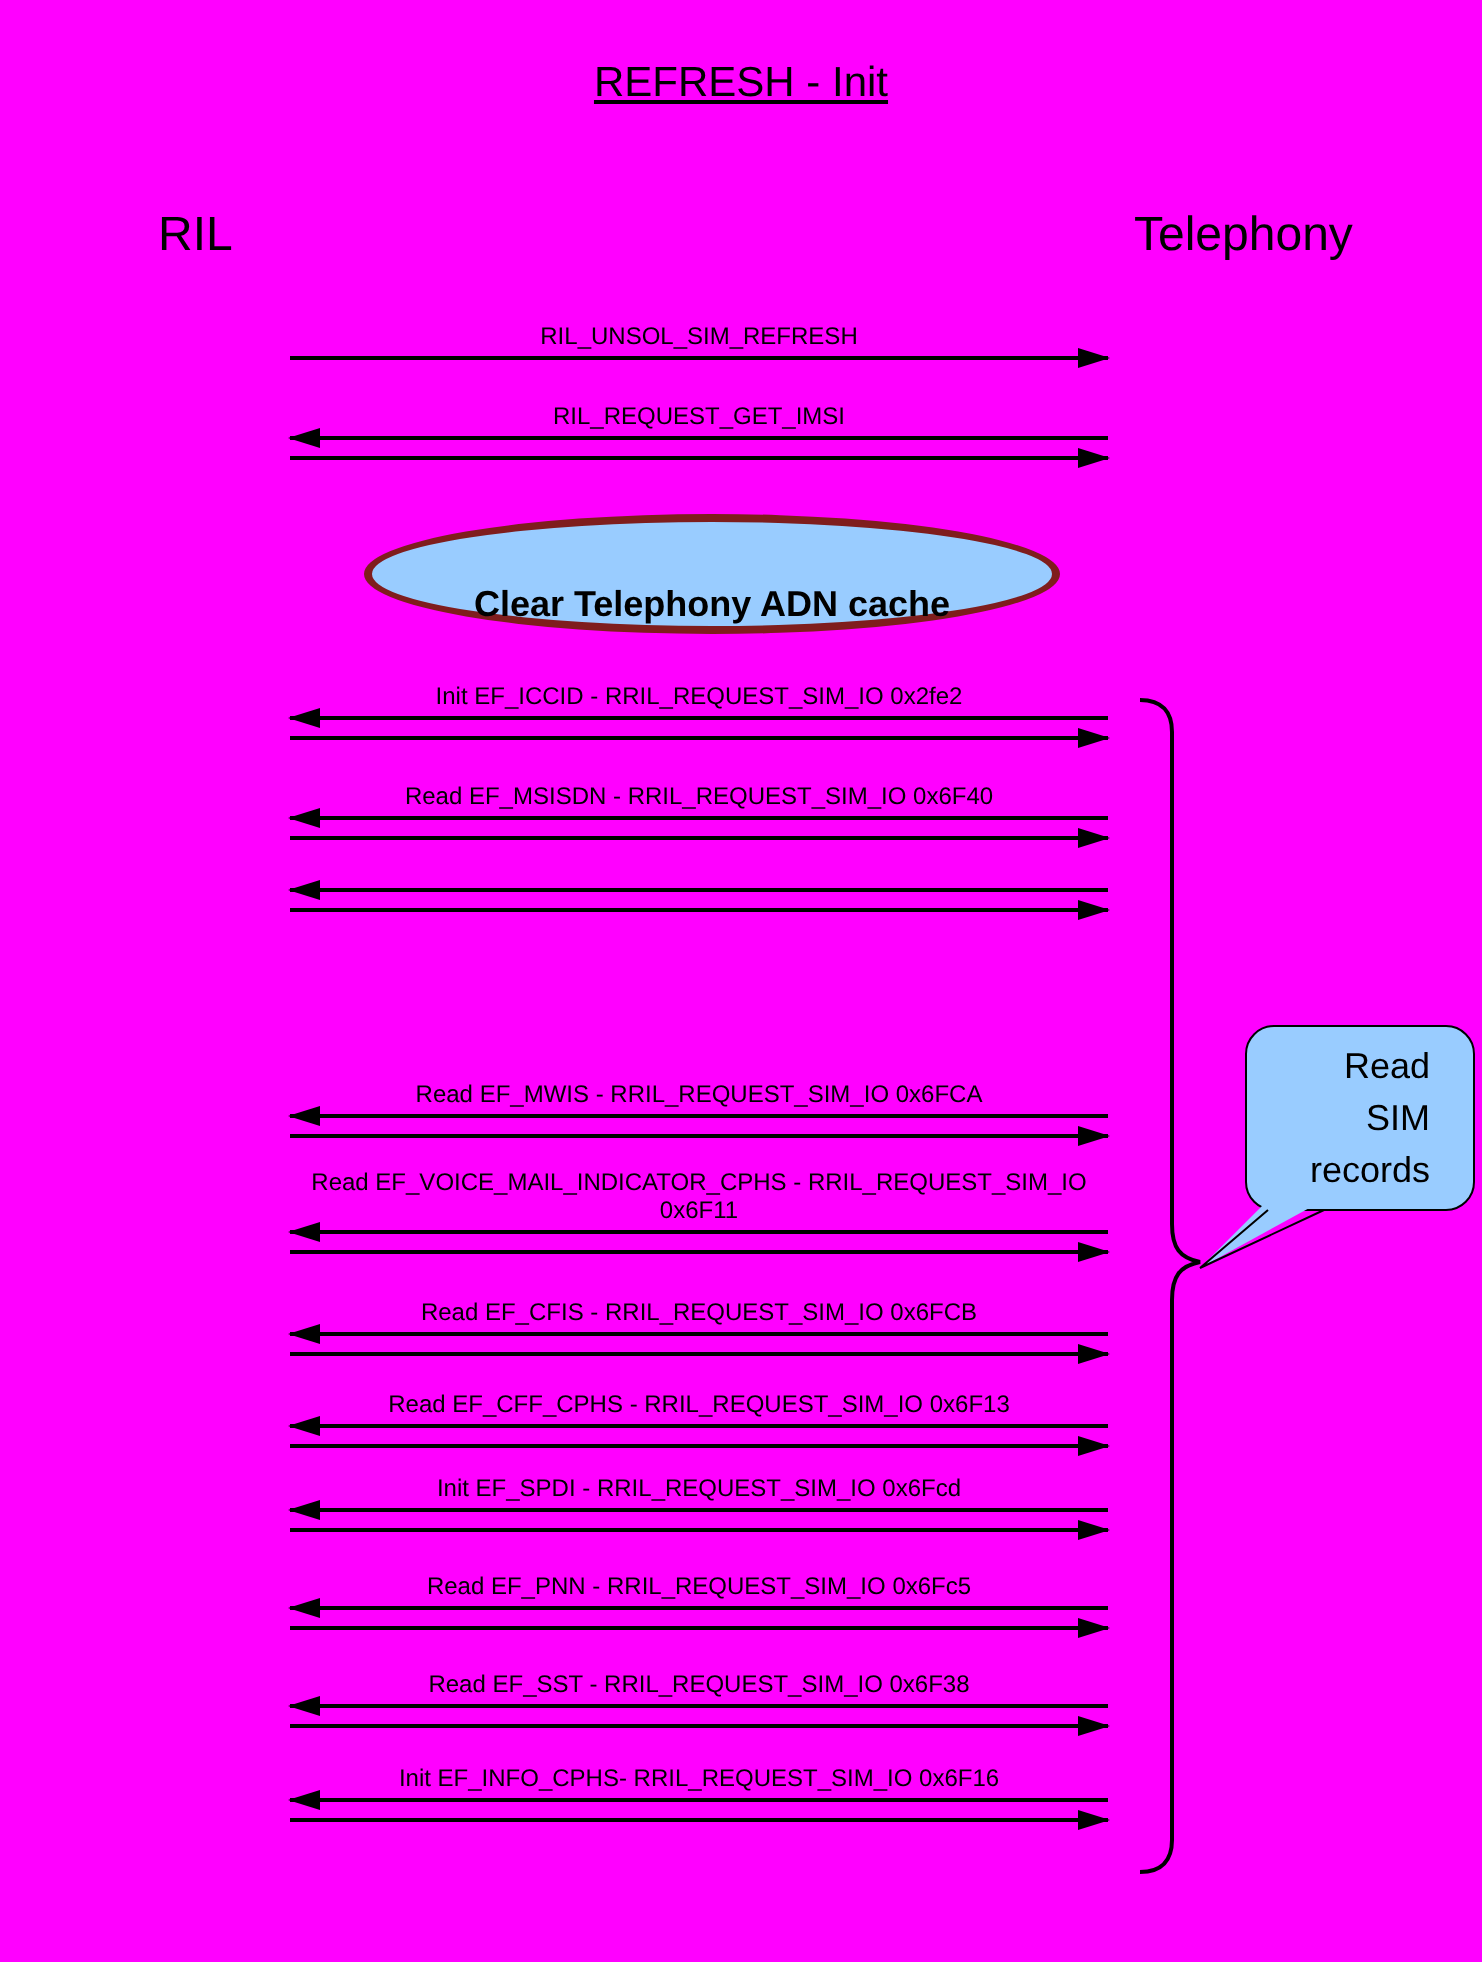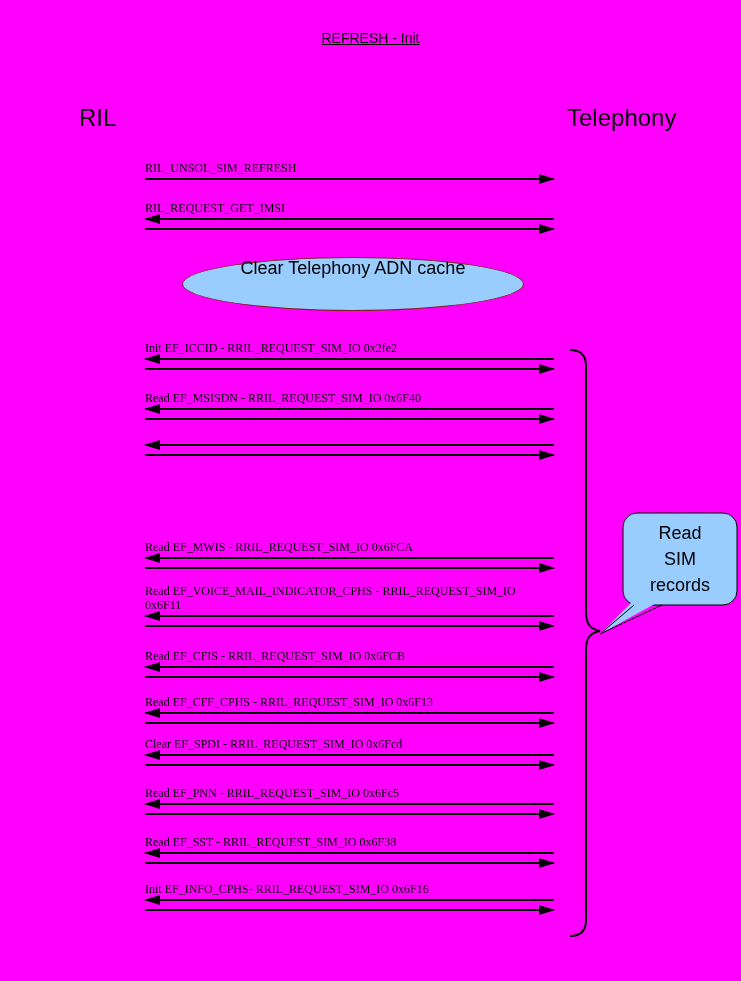--- a/index.html
+++ b/index.html
@@ -3,49 +3,51 @@
 <meta charset="utf-8">
 <style>
   html,body { margin:0; padding:0; background:#ffffff; }
   .canvas {
     position:relative; width:741px; height:981px;
     background:#FF00FF; overflow:hidden;
     font-family:"Liberation Sans", sans-serif; color:#000;
   }
   .title {
     position:absolute; top:30px; left:0; width:741px;
-    text-align:center; font-size:14px; text-decoration:underline;
+    text-align:center; font-size:21px; text-decoration:underline;
   }
   .participant { position:absolute; top:104px; font-size:24px; }
   .participant.left  { left:79px; }
   .participant.right { left:567px; }
 
   .msg { position:absolute; left:145px; width:409px; }
   .msg-label {
-    font-family:Liberation Serif, serif;
+    text-align:center;
+    font-family:Liberation Sans, sans-serif;
     font-size:12px; line-height:14px; color:#000;
   }
   .arrow { position:relative; height:0; border-top:2px solid #000; }
   .a1 { margin-top:3px; }
   .a2 { margin-top:8px; }
   .head { position:absolute; top:-6px; width:0; height:0;
           border-top:5px solid transparent; border-bottom:5px solid transparent; }
   .hl { left:-1px;  border-right:16px solid #000; }
   .hr { right:-1px; border-left:16px solid #000; }
 
   .note-ellipse {
     position:absolute; left:182px; top:257px; width:340px; height:52px;
-    background:#99CCFF; border:1px solid #7f1d1d; border-radius:50%;
-    display:flex; align-items:flex-start; justify-content:center;
+    background:#99CCFF; border:4px solid #7f1d1d; border-radius:50%;
+    display:flex; align-items:flex-end; justify-content:center;
     font-size:18px;
+    font-weight:bold;
   }
   .svg-layer { position:absolute; left:0; top:0; pointer-events:none; }
   .callout-text {
     position:absolute; left:645px; top:520px; width:70px;
-    text-align:center; font-size:18px; line-height:26px;
+    text-align:right; font-size:18px; line-height:26px;
   }
 </style>
 </head>
 <body>
 
 <div class="canvas">
 
   <div class="title">REFRESH - Init</div>
 
   <div class="participant left">RIL</div>
@@ -136,21 +138,21 @@
     <div class="msg-label">Read EF_CFF_CPHS - RRIL_REQUEST_SIM_IO 0x6F13</div>
     <div class="arrow a1">
         <span class="head hl"></span>
       </div>
     <div class="arrow a2">
         <span class="head hr"></span>
       </div>
   </div>
 
   <div class="msg" style="top:737px">
-    <div class="msg-label">Clear EF_SPDI - RRIL_REQUEST_SIM_IO 0x6Fcd</div>
+    <div class="msg-label">Init EF_SPDI - RRIL_REQUEST_SIM_IO 0x6Fcd</div>
     <div class="arrow a1">
         <span class="head hl"></span>
       </div>
     <div class="arrow a2">
         <span class="head hr"></span>
       </div>
   </div>
 
   <div class="msg" style="top:786px">
     <div class="msg-label">Read EF_PNN - RRIL_REQUEST_SIM_IO 0x6Fc5</div>

